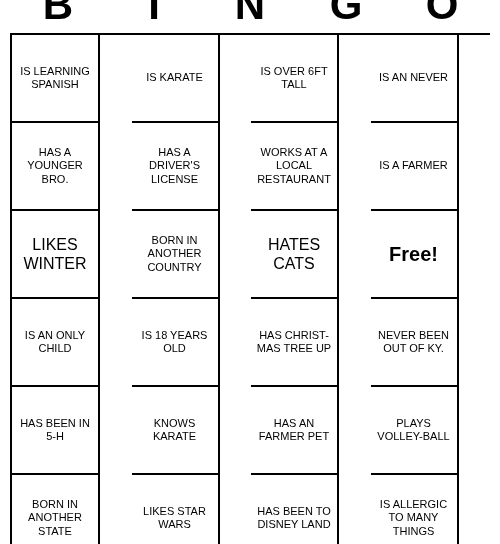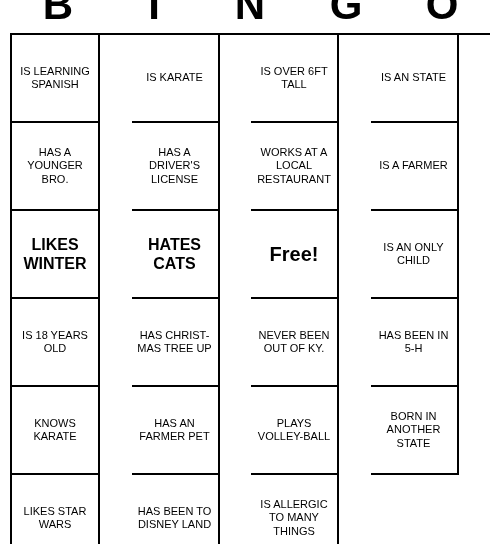--- a/index.html
+++ b/index.html
@@ -51,44 +51,45 @@
       color: #000;
       background: #fff;
     }
     .bingo-cell.free {
       font-size: 20px;
       font-weight: bold;
       text-align: center;
     }
     .bingo-cell.large-text {
       font-size: 16px;
-      font-weight: bold;
+      font-weight: normal;
     }
   </style>
 </head>
 <body>
 
 <div class="bingo-container">
   <div class="bingo-header">
   <div class="bingo-letter">B</div>
       <div class="bingo-letter">I</div>
       <div class="bingo-letter">N</div>
       <div class="bingo-letter">G</div>
       <div class="bingo-letter">O</div>
     </div>
   <div class="bingo-grid">
   <div class="bingo-cell">IS LEARNING SPANISH</div>
       <div class="bingo-cell">IS KARATE</div>
       <div class="bingo-cell">IS OVER 6FT TALL</div>
-      <div class="bingo-cell">IS AN STATE</div>
+      <div class="bingo-cell">IS AN NEVER</div>
       <div class="bingo-cell">HAS A YOUNGER BRO.</div>
       <div class="bingo-cell">HAS A DRIVER'S LICENSE</div>
       <div class="bingo-cell">WORKS AT A LOCAL RESTAURANT</div>
       <div class="bingo-cell">IS A FARMER</div>
       <div class="bingo-cell large-text">LIKES WINTER</div>
+      <div class="bingo-cell">BORN IN ANOTHER COUNTRY</div>
       <div class="bingo-cell large-text">HATES CATS</div>
       <div class="bingo-cell free">Free!</div>
       <div class="bingo-cell">IS AN ONLY CHILD</div>
       <div class="bingo-cell">IS 18 YEARS OLD</div>
       <div class="bingo-cell">HAS CHRIST-MAS TREE UP</div>
       <div class="bingo-cell">NEVER BEEN OUT OF KY.</div>
       <div class="bingo-cell">HAS BEEN IN 5-H</div>
       <div class="bingo-cell">KNOWS KARATE</div>
       <div class="bingo-cell">HAS AN FARMER PET</div>
       <div class="bingo-cell">PLAYS VOLLEY-BALL</div>

